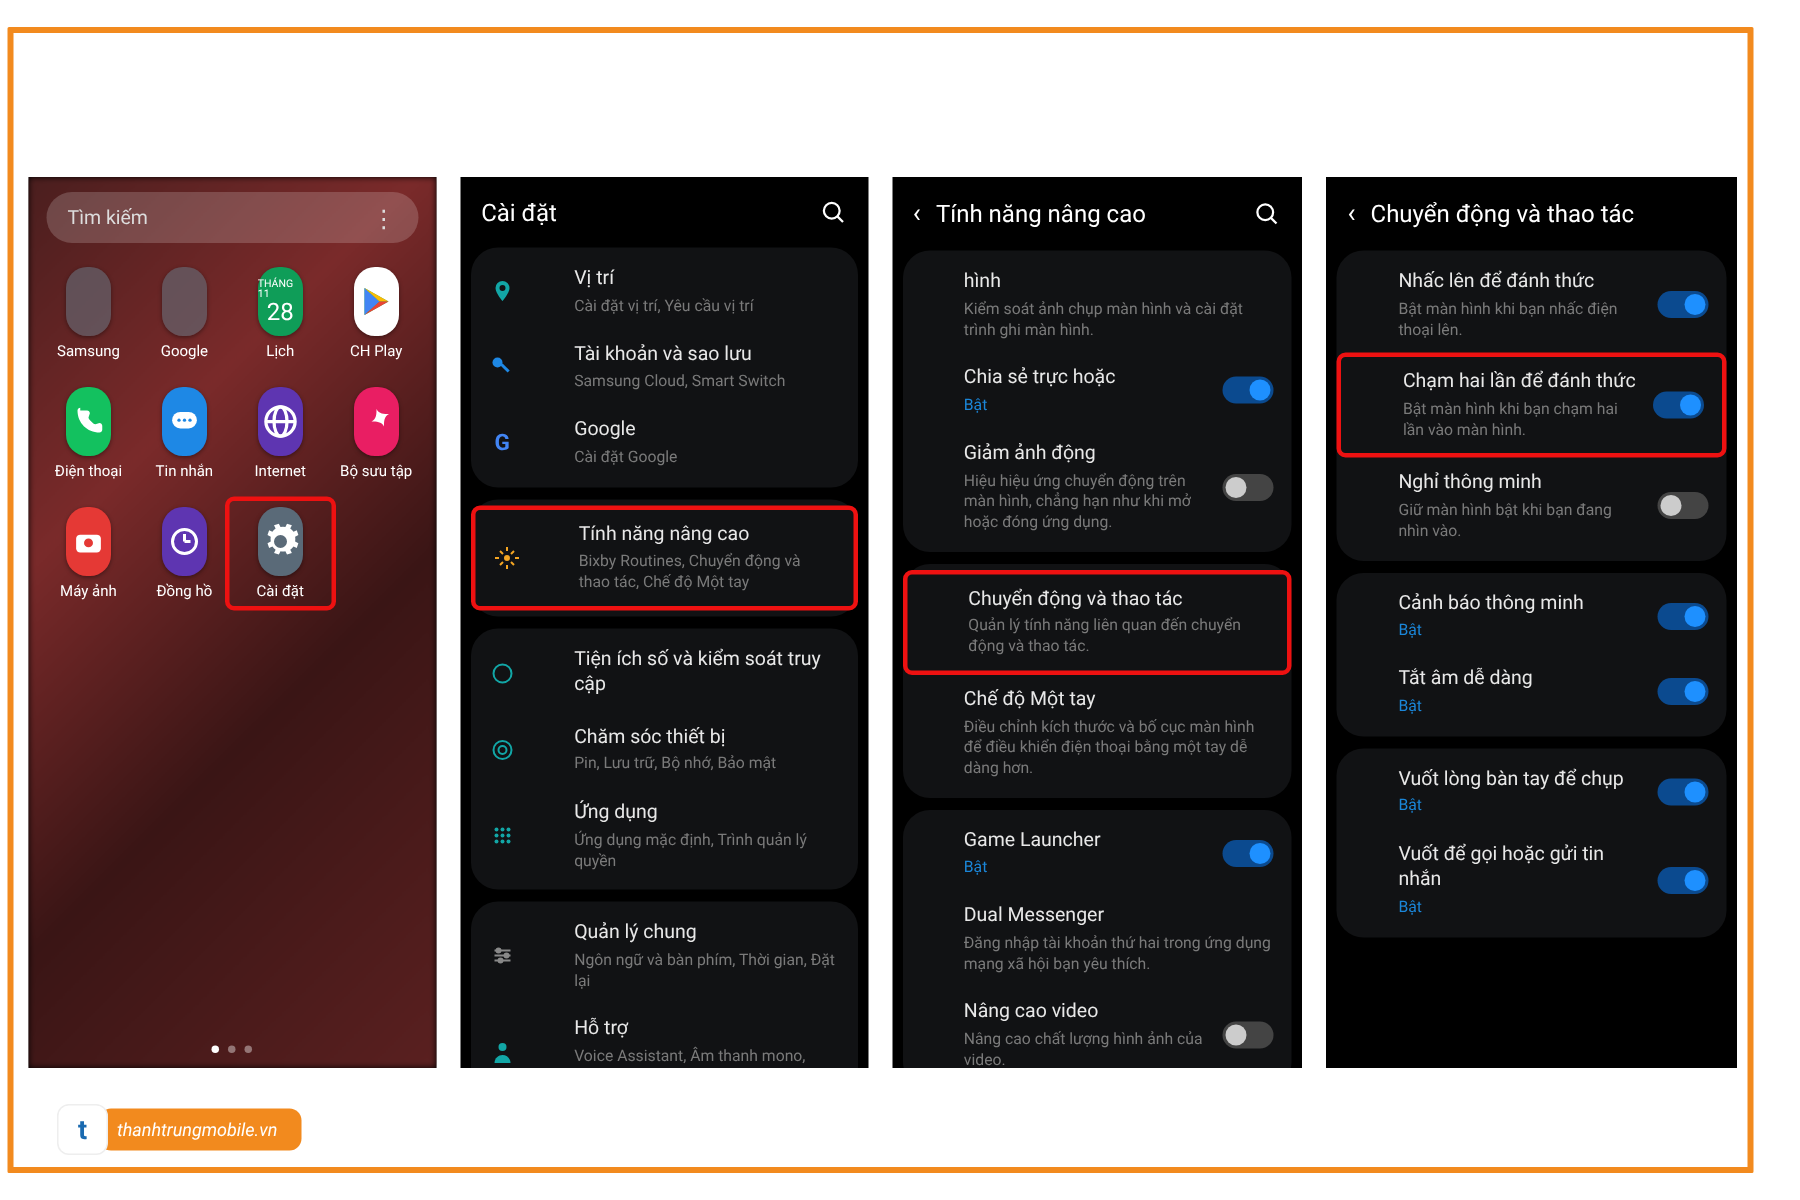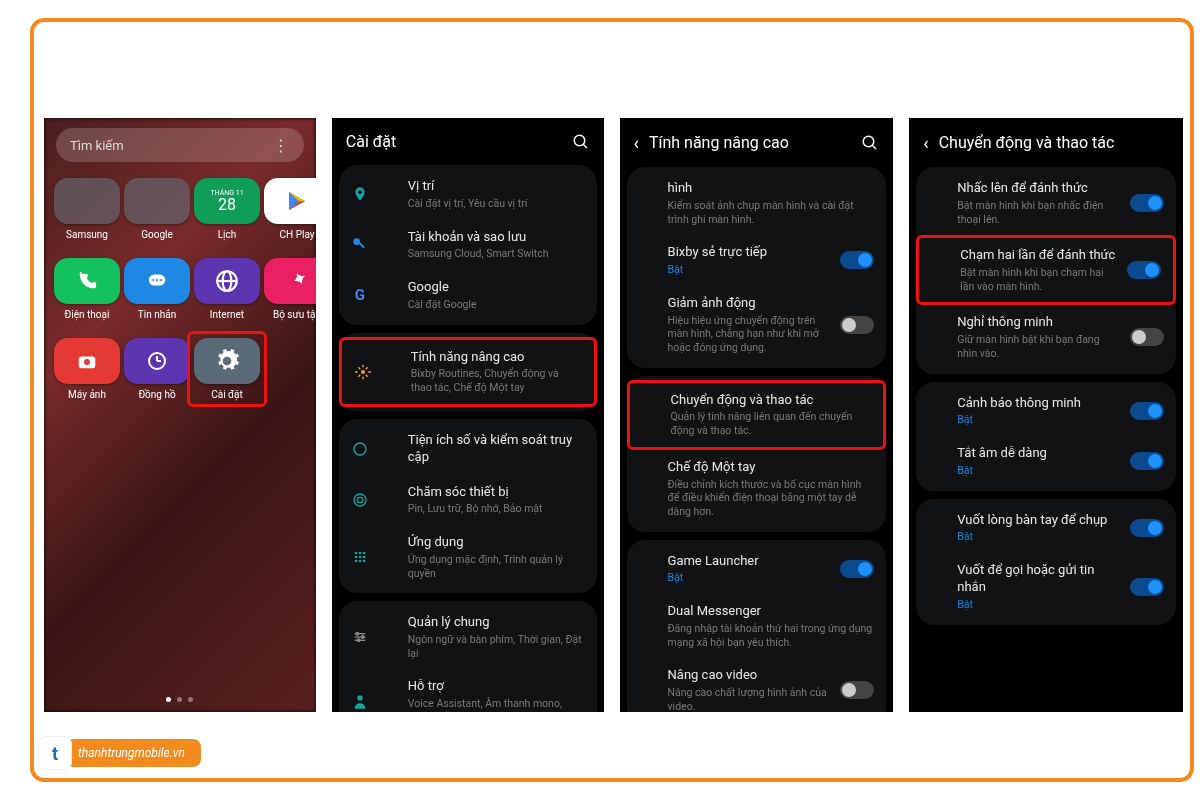--- a/index.html
+++ b/index.html
@@ -5,24 +5,24 @@
   * { box-sizing: border-box; margin: 0; padding: 0; }
   body {
     width: 1200px; height: 800px;
     background: #fff;
     font-family: -apple-system, BlinkMacSystemFont, "Segoe UI", Roboto, Arial, sans-serif;
     position: relative;
     overflow: hidden;
   }
   .frame {
     position: absolute;
-    left: 30px; top: 18px;
+    left: 5px; top: 18px;
     width: 1164px; height: 764px;
     border: 4px solid #f28a1e;
-    border-radius: 14px;
+    border-radius: 1px;
     background: #fff;
     display: flex;
     gap: 16px;
     padding: 96px 7px 50px 10px;
   }
   .screen {
     background: #000;
     color: #fff;
     position: relative;
     overflow: hidden;
@@ -61,21 +61,21 @@
     padding: 16px 10px 0 10px;
     display: grid;
     grid-template-columns: repeat(4, 1fr);
     gap: 18px 4px;
   }
   .app {
     display: flex; flex-direction: column; align-items: center;
     gap: 5px;
   }
   .app-icon {
-    width: 66px; height: 46px; border-radius: 14px;
+    width: 30px; height: 46px; border-radius: 14px;
     display: flex; align-items: center; justify-content: center;
     font-size: 20px;
     box-shadow: 0 1px 3px rgba(0,0,0,0.4);
   }
   .app-label { color: #fff; font-size: 10px; text-align: center; white-space: nowrap; }
   .highlight-red {
     border: 3px solid #e11;
     border-radius: 6px;
     padding: 4px;
     margin: -7px;
@@ -450,21 +450,21 @@
     <div id="advanced-list">
         <div class="group">
           <div class="row">
             <div class="txt">
               <div class="ttl">hình</div>
               <div class="sub">Kiểm soát ảnh chụp màn hình và cài đặt trình ghi màn hình.</div>
             </div>
           </div>
           <div class="row">
             <div class="txt">
-              <div class="ttl">Bixby sẻ trực tiếp</div>
+              <div class="ttl">Chia sẻ trực hoặc</div>
               <div class="sub blue">Bật</div>
             </div>
             <div class="toggle on"></div>
           </div>
           <div class="row">
             <div class="txt">
               <div class="ttl">Giảm ảnh động</div>
               <div class="sub">Hiệu hiệu ứng chuyển động trên màn hình, chẳng hạn như khi mở hoặc đóng ứng dụng.</div>
             </div>
             <div class="toggle "></div>

